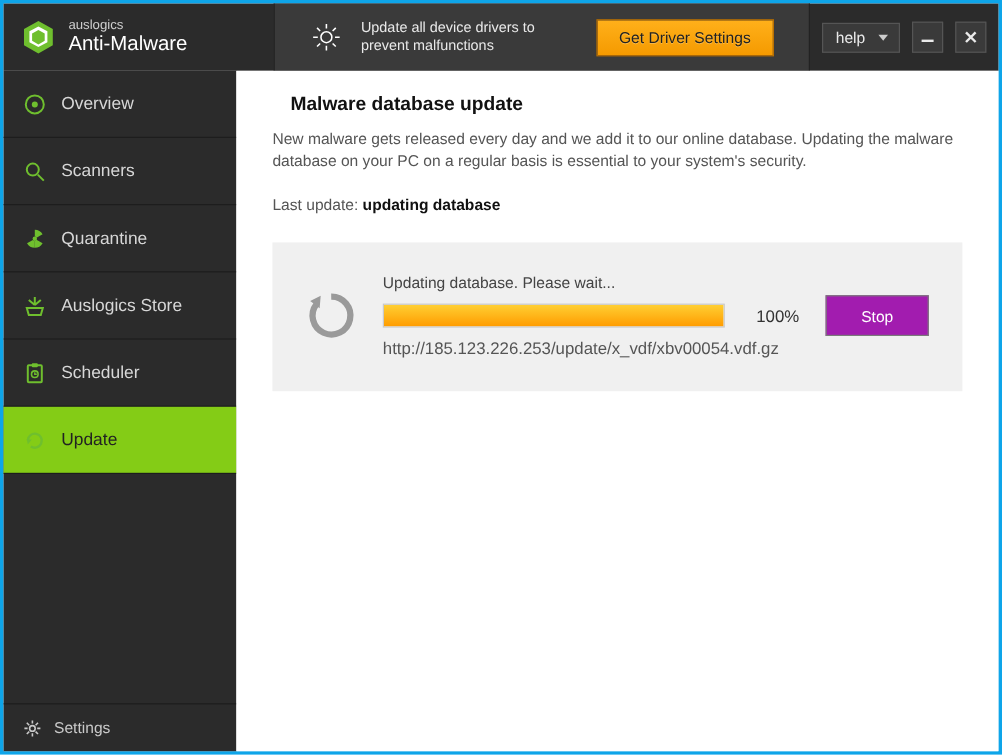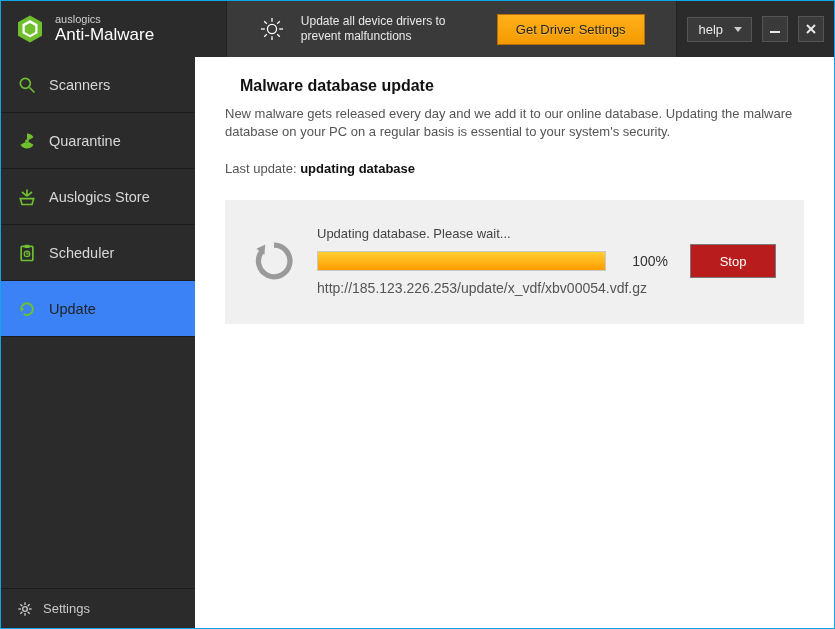--- a/index.html
+++ b/index.html
@@ -1,17 +1,17 @@
 <!DOCTYPE html>
 <html><head>
 <meta charset="utf-8">
 <style>
   * { box-sizing: border-box; margin: 0; padding: 0; }
   body { font-family: "Segoe UI", Arial, sans-serif; background: #fff; width: 835px; height: 629px; overflow: hidden; }
-  .app { width: 835px; height: 629px; display: flex; flex-direction: column; border: 1px solid #0ea5e9; }
+  .app { width: 835px; height: 629px; display: flex; flex-direction: column; border: 3px solid #0ea5e9; }
 
   
   .header { height: 56px; background: #2b2b2b; display: flex; align-items: stretch; color: #fff; }
   .brand { display: flex; align-items: center; padding: 0 14px; width: 225px; }
   .brand-logo { width: 30px; height: 30px; margin-right: 10px; }
   .brand-text { display: flex; flex-direction: column; line-height: 1.05; }
   .brand-small { font-size: 11px; color: #cfcfcf; }
   .brand-big { font-size: 17px; color: #fff; }
   .promo { flex: 1; display: flex; align-items: center; gap: 16px; background: #3a3a3a; padding: 0 14px; border-left: 1px solid #222; border-right: 1px solid #222; justify-content: center; }
   .promo-icon { width: 26px; height: 26px; flex: 0 0 auto; }
@@ -40,21 +40,21 @@
 
   
   .body { flex: 1; display: flex; min-height: 0; }
   .sidebar { width: 194px; background: #2b2b2b; display: flex; flex-direction: column; color: #ddd; }
   .nav { flex: 1; display: flex; flex-direction: column; }
   .nav-item {
     display: flex; align-items: center; gap: 12px;
     height: 56px; padding: 0 16px; font-size: 14.5px;
     border-bottom: 1px solid #1d1d1d; cursor: pointer; color: #d7d7d7;
   }
-  .nav-item.active { background: #3b82f6; color: #222; }
+  .nav-item.active { background: #84cc16; color: #222; }
   .nav-icon { width: 20px; height: 20px; flex: 0 0 auto; }
   .sidebar-footer {
     display: flex; align-items: center; gap: 10px; height: 40px;
     padding: 0 16px; color: #c9c9c9; font-size: 13px; cursor: pointer;
     border-top: 1px solid #1d1d1d;
   }
 
   
   .main { flex: 1; background: #fff; padding: 20px 30px; color: #333; overflow: auto; }
   .main h1 { font-size: 16px; font-weight: 700; color: #111; margin-bottom: 10px; margin-left: 15px; }
@@ -74,21 +74,21 @@
     flex: 1; height: 20px; background: #d9d9d9; position: relative; overflow: hidden;
     border: 1px solid #c9c9c9;
   }
   .progress-fill {
     height: 100%;
     background: linear-gradient(#ffcf33,#ff9c00);
   }
   .progress-pct { font-size: 14px; color: #333; min-width: 42px; text-align: right; }
   .progress-url { font-size: 14px; color: #555; margin-top: 9px; word-break: break-all; }
   .stop-btn {
-    width: 86px; height: 34px; background: #b91c1c;
+    width: 86px; height: 34px; background: #a21caf;
     color: #fff; border: 1px solid #7a7a7a; font-size: 13px;
     cursor: pointer; display:flex; align-items:center; justify-content:center;
   }
 </style>
 </head>
 <body>
 
 <div class="app">
 
   <div class="header">
@@ -136,20 +136,27 @@
         </svg>
       </div>
     </div>
   </div>
 
   <div class="body">
     <div class="sidebar">
       <div class="nav">
         <div class="nav-item">
           <svg class="nav-icon" viewBox="0 0 24 24">
+            <circle cx="12" cy="12" r="9" fill="none" stroke="#6fbf2e" stroke-width="2"></circle>
+            <circle cx="12" cy="12" r="3" fill="#6fbf2e"></circle>
+          </svg>
+          <span>Overview</span>
+        </div>
+        <div class="nav-item">
+          <svg class="nav-icon" viewBox="0 0 24 24">
             <circle cx="10" cy="10" r="6" fill="none" stroke="#6fbf2e" stroke-width="2"></circle>
             <line x1="15" y1="15" x2="21" y2="21" stroke="#6fbf2e" stroke-width="2"></line>
           </svg>
           <span>Scanners</span>
         </div>
         <div class="nav-item">
           <svg class="nav-icon" viewBox="0 0 24 24">
             <circle cx="12" cy="12" r="2.2" fill="#6fbf2e"></circle>
             <path d="M12 3 A9 9 0 0 1 19.8 7.5 L13.7 11 A2.2 2.2 0 0 0 12 9.8 Z" fill="#6fbf2e"></path>
             <path d="M19.8 16.5 A9 9 0 0 1 12 21 L12 14.2 A2.2 2.2 0 0 0 13.7 13 Z" fill="#6fbf2e"></path>

